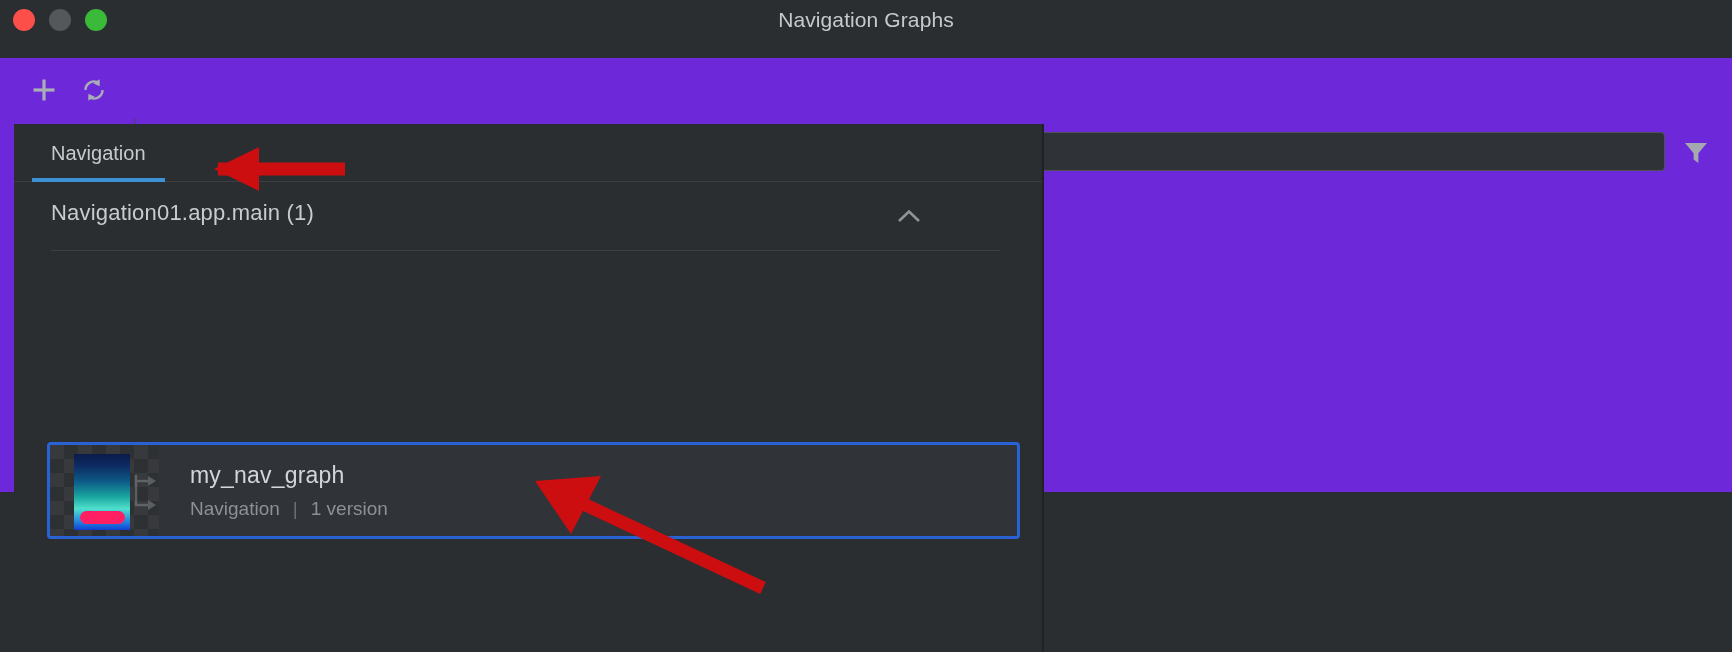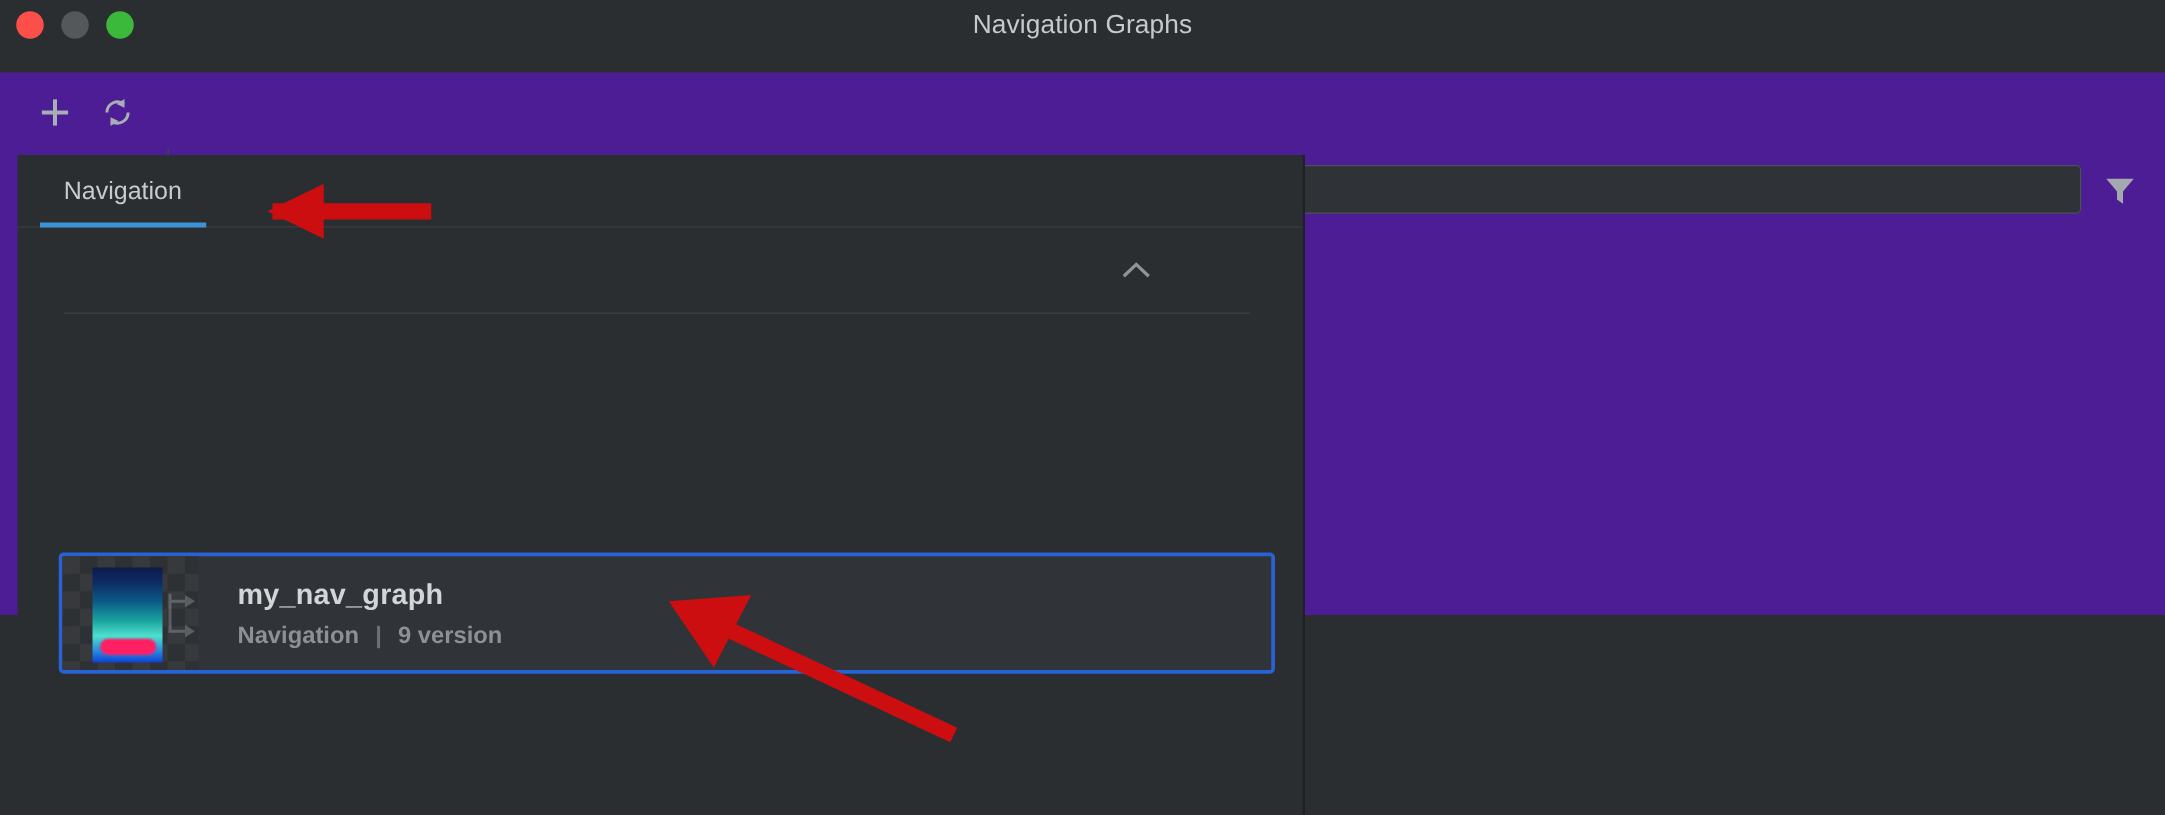--- a/index.html
+++ b/index.html
@@ -12,21 +12,21 @@
     height: 652px;
     overflow: hidden;
     font-family: "Liberation Sans", sans-serif;
     color: #bfc3c7;
     -webkit-font-smoothing: antialiased;
   }
   #app {
     position: relative;
     width: 1732px;
     height: 492px;
-    background: #4c1d95;
+    background: #6d28d9;
   }
 
   
   .titlebar {
     position: absolute;
     left: 0; top: 0;
     width: 1732px;
     height: 58px;
     background: #2b2e31;
   }
@@ -231,21 +231,20 @@
     position: absolute;
     left: 33px; top: 318px;
     width: 973px;
     height: 97px;
     border: 3px solid #2962d4;
     border-radius: 4px;
     background: #303337;
     box-sizing: border-box;
     display: flex;
     align-items: stretch;
-    font-weight: bold;
   }
   .thumb {
     position: relative;
     flex: none;
     width: 109px;
     height: 91px;
     overflow: hidden;
     background-color: #37393c;
     background-image:
       linear-gradient(45deg, #2e3134 25%, transparent 25%, transparent 75%, #2e3134 75%),
@@ -443,20 +442,21 @@
     <div class="left-pane">
 
       <div class="tabstrip">
         <div class="tab">
           <span>Navigation</span>
           <span class="tab-underline"></span>
         </div>
       </div>
 
       <div class="group-header">
+        <div class="group-title">Navigation01.app.main (1)</div>
         <div class="group-chevron">
           <svg width="26" height="22" viewBox="0 0 26 22">
             <polyline points="3,15 13,5.5 23,15" fill="none" stroke="#8e949a" stroke-width="2.6"></polyline>
           </svg>
         </div>
       </div>
       <div class="group-rule"></div>
 
       <div class="list-item">
         <div class="thumb">
@@ -467,21 +467,21 @@
             <path d="M4 10 L18 10" fill="none" stroke="#cfd3d6" stroke-width="2.4"></path>
             <polygon points="16,5 24,10 16,15" fill="#cfd3d6"></polygon>
             <polygon points="16,29 24,34 16,39" fill="#cfd3d6"></polygon>
           </svg>
         </div>
         <div class="item-text">
           <div class="item-title">my_nav_graph</div>
           <div class="item-sub">
             <span>Navigation</span>
             <span class="sep">|</span>
-            <span>9 version</span>
+            <span>1 version</span>
           </div>
         </div>
       </div>
     </div>
 
     <div class="divider-v"></div>
 
   </div>
 
   <svg class="annotation" viewBox="0 0 1732 652">

